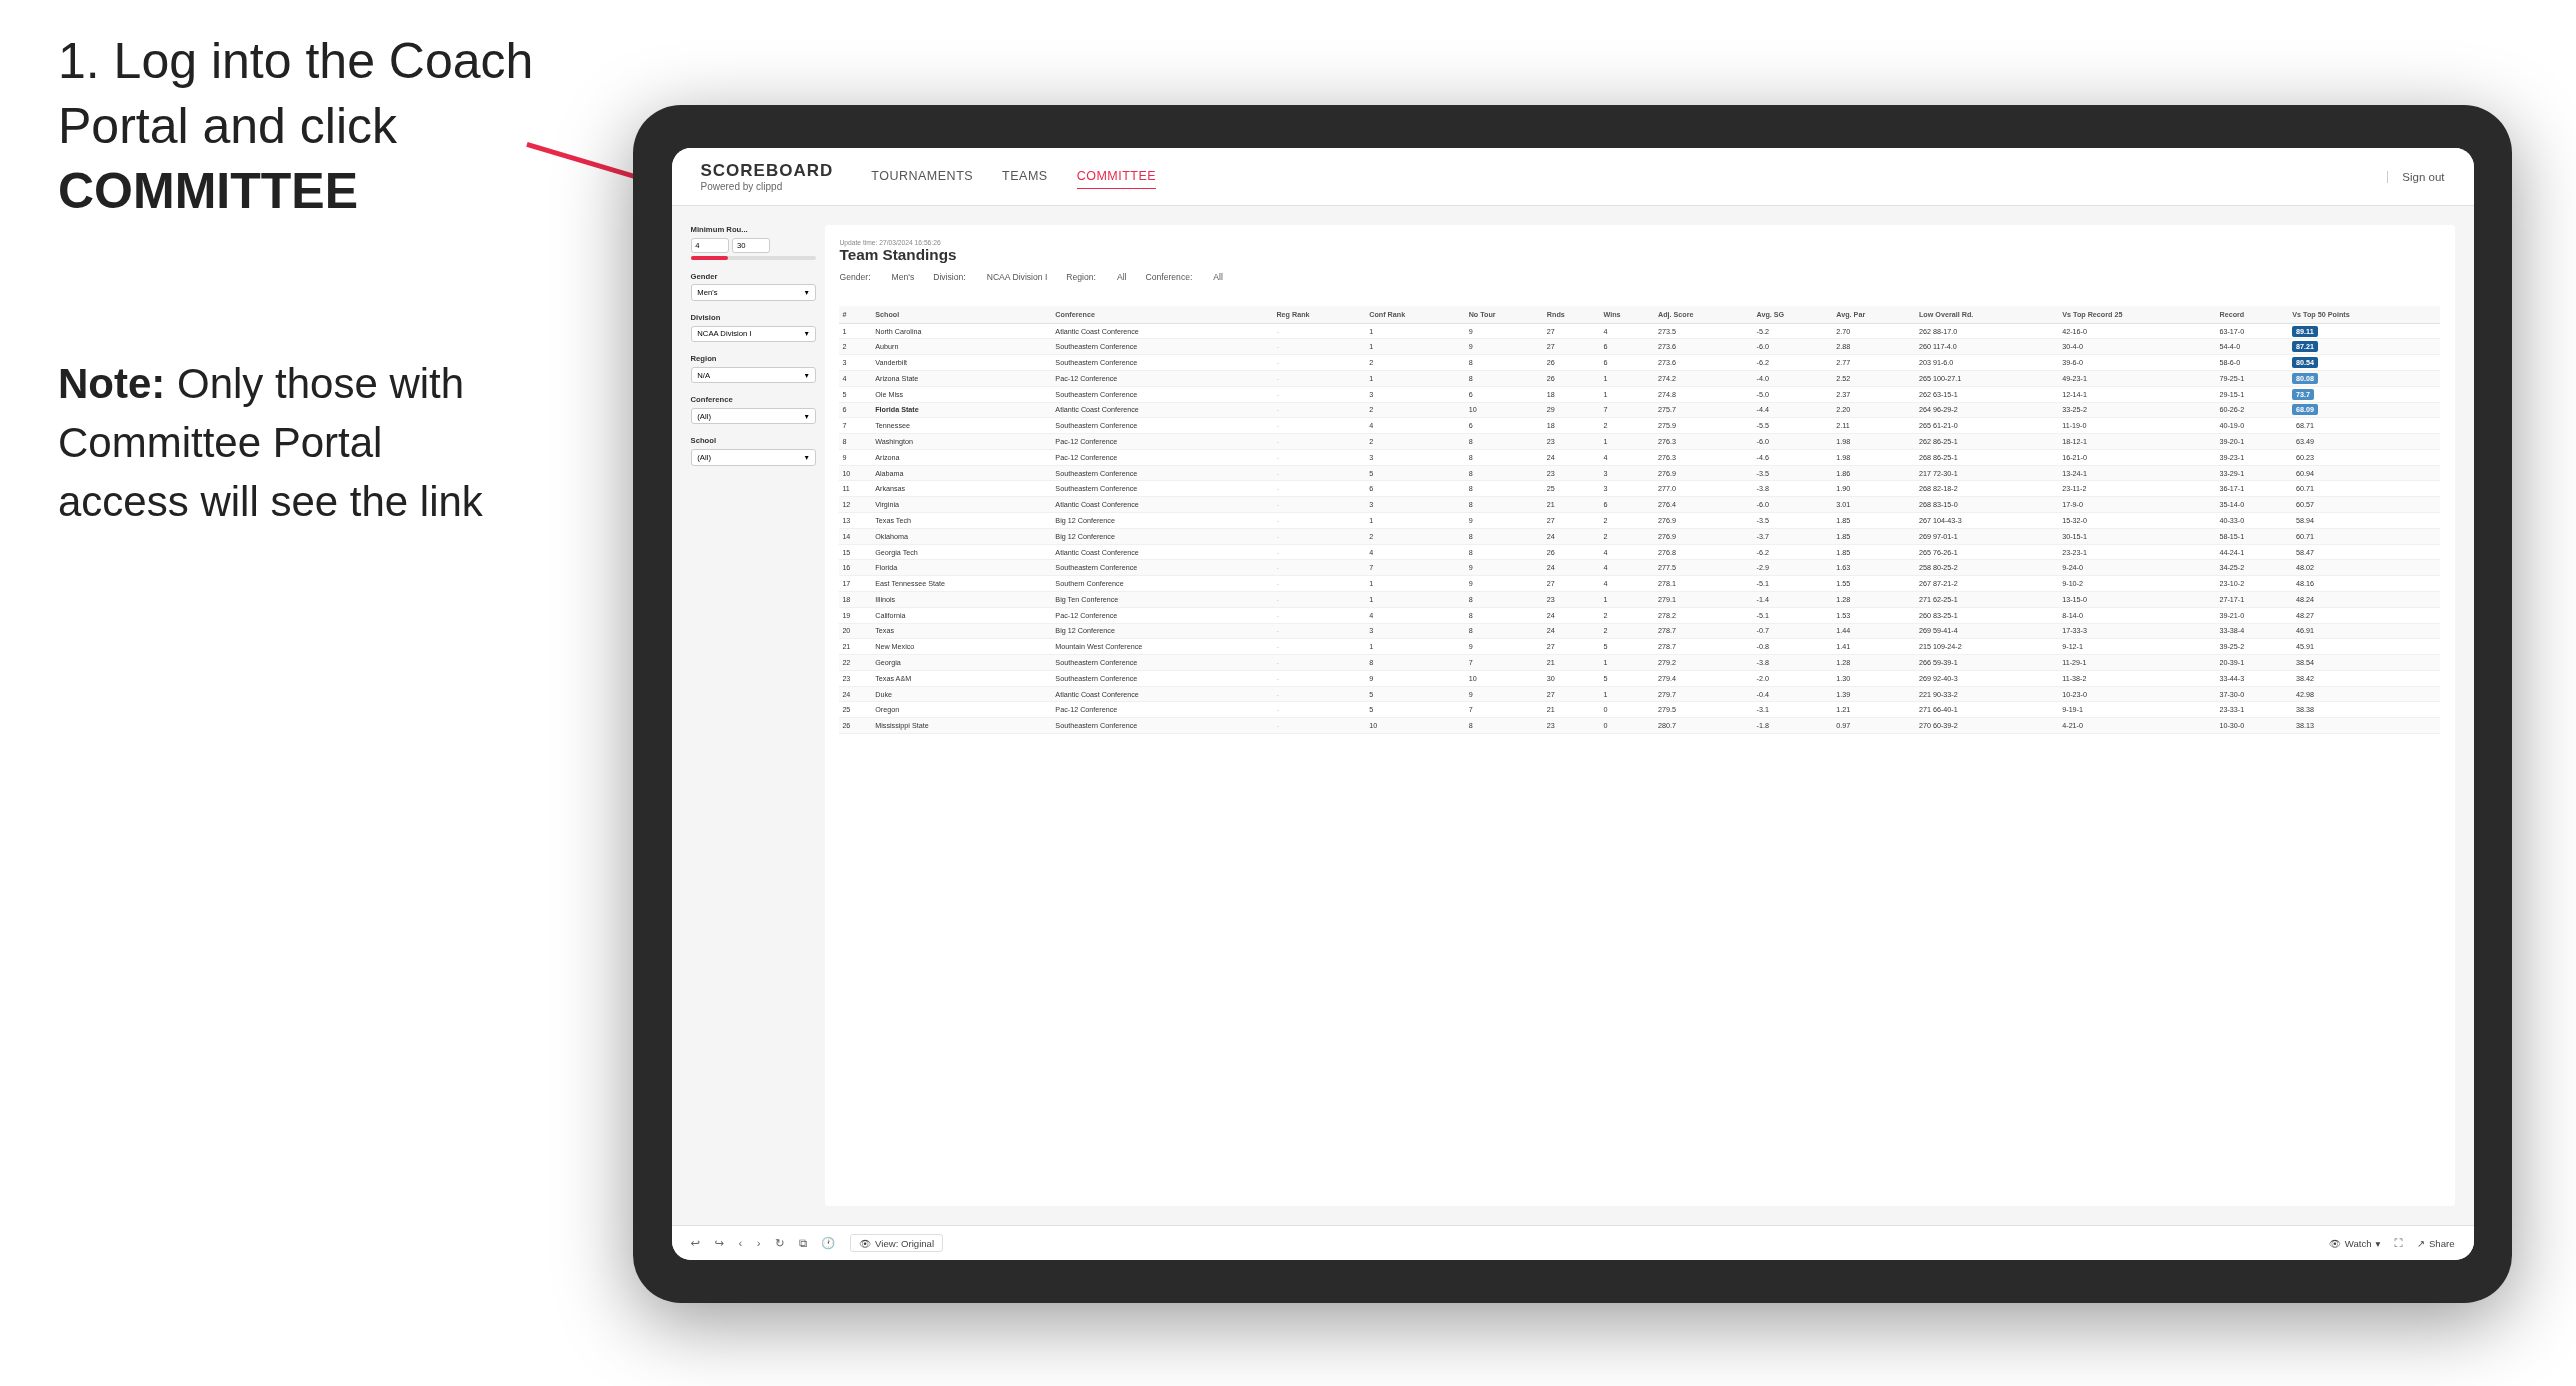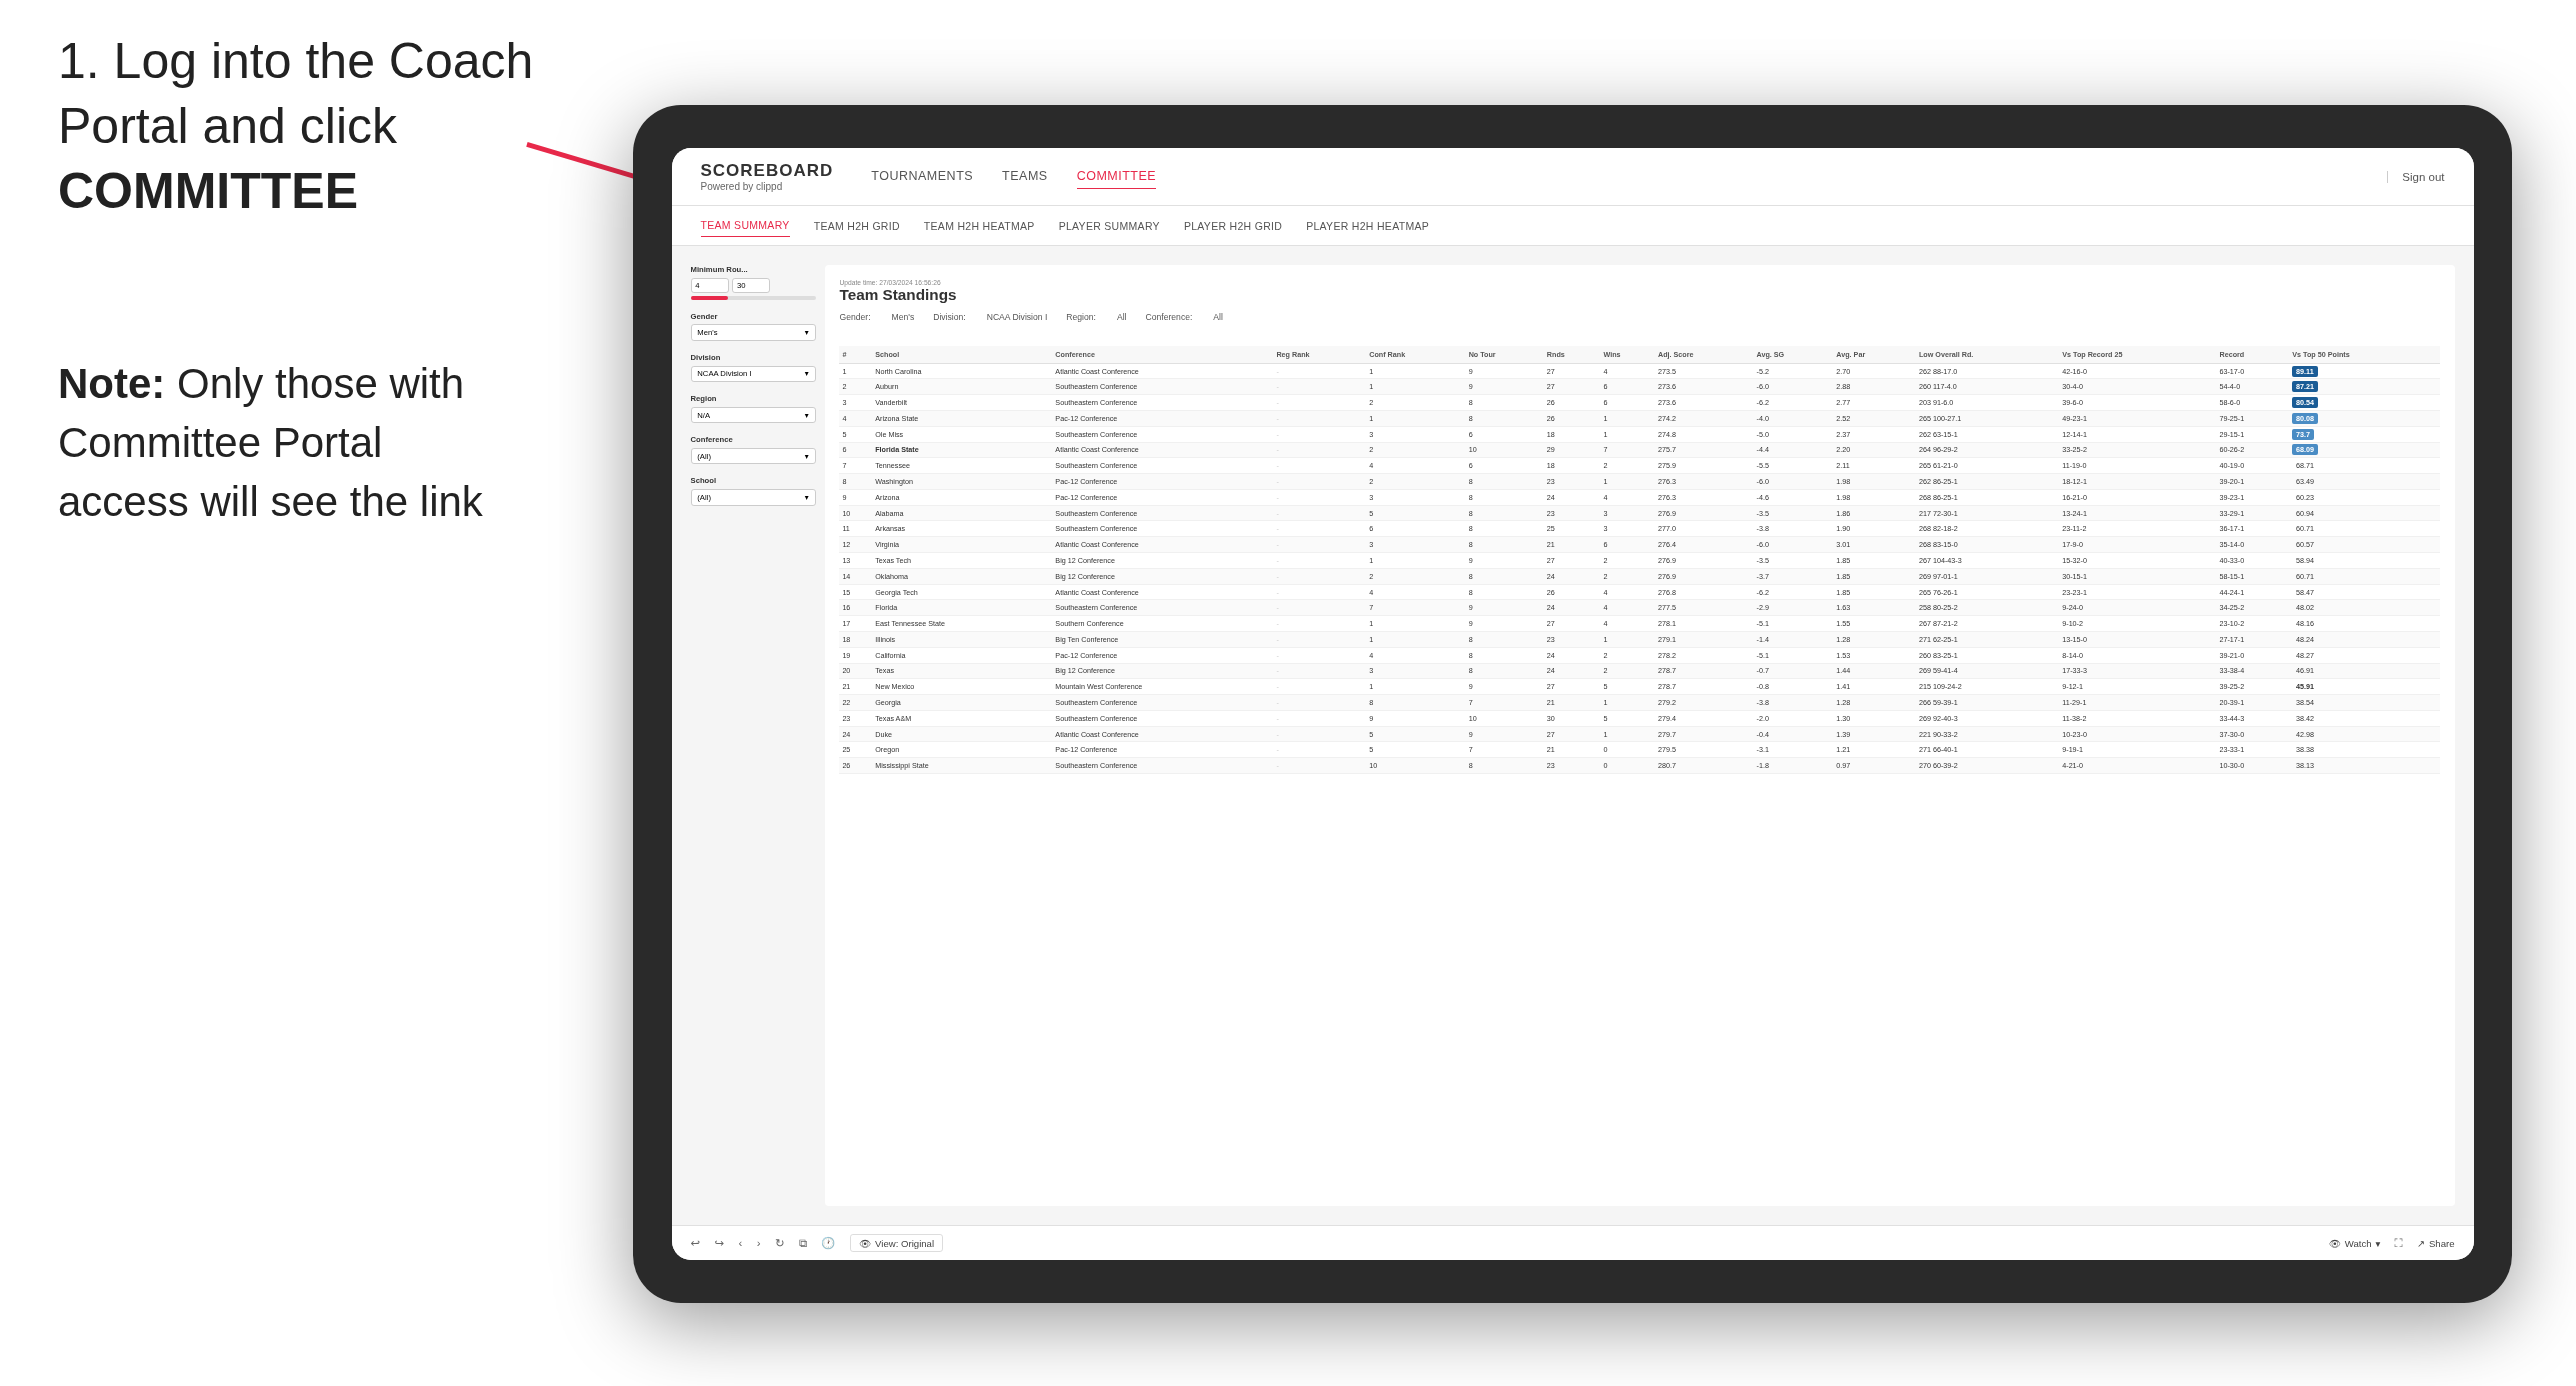--- a/index.html
+++ b/index.html
@@ -342,28 +342,20 @@
           <span class="logo-sub">Powered by clippd</span>
         </div>
         <div class="nav-items">
           <span class="nav-item">TOURNAMENTS</span>
           <span class="nav-item">TEAMS</span>
           <span class="nav-item active">COMMITTEE</span>
         </div>
         <span class="sign-out">Sign out</span>
       </div>
 
-      <div class="sub-nav">
-        <span class="sub-nav-item active">TEAM SUMMARY</span>
-        <span class="sub-nav-item">TEAM H2H GRID</span>
-        <span class="sub-nav-item">TEAM H2H HEATMAP</span>
-        <span class="sub-nav-item">PLAYER SUMMARY</span>
-        <span class="sub-nav-item">PLAYER H2H GRID</span>
-        <span class="sub-nav-item">PLAYER H2H HEATMAP</span>
-      </div>
 
       <div class="main-content">
 
         <div class="sidebar">
           <div class="sidebar-section">
             <div class="sidebar-label">Minimum Rou...</div>
             <div class="range-inputs">
               <div class="range-input">4</div>
               <div class="range-input">30</div>
             </div>
@@ -804,21 +796,21 @@
     <td>1</td>
     <td>9</td>
     <td>27</td>
     <td>5</td>
     <td>278.7</td>
     <td>-0.8</td>
     <td>1.41</td>
     <td>215 109-24-2</td>
     <td>9-12-1</td>
     <td>39-25-2</td>
-    <td><span style="background:transparent; color:inherit; padding: 1px 3.8px; border-radius:1.9px; font-weight:bold">45.91</span></td>
+    <td><span style="background:transparent; color:inherit; padding: 1px 3.8px; border-radius:1.9px; font-weight:normal">45.91</span></td>
   </tr>
                 <tr style="background: rgb(250, 250, 250);">
     <td>22</td>
     <td style="font-weight:500">Georgia</td>
     <td>Southeastern Conference</td>
     <td style="color:#ccc">-</td>
     <td>8</td>
     <td>7</td>
     <td>21</td>
     <td>1</td>

